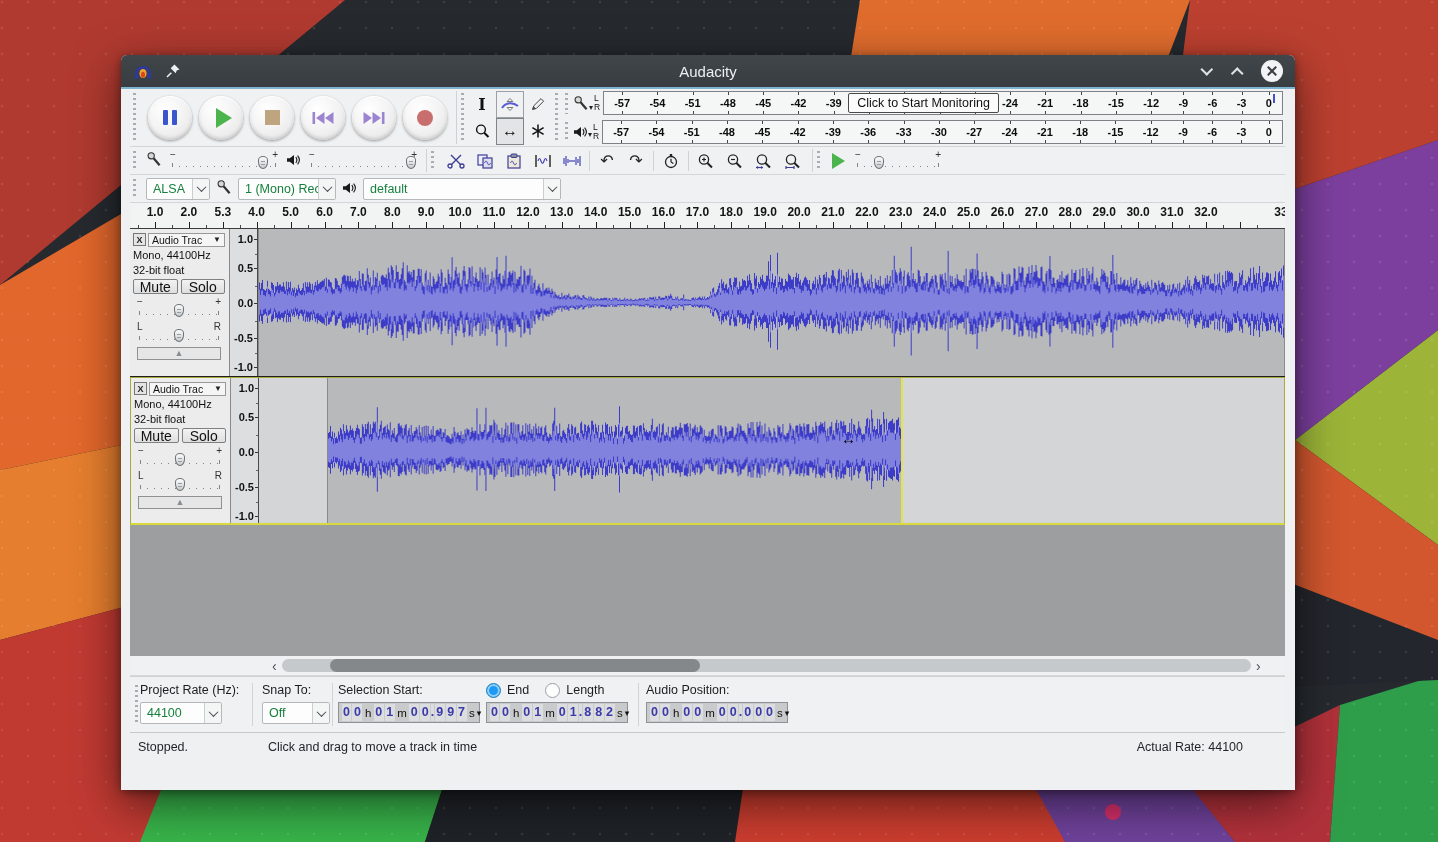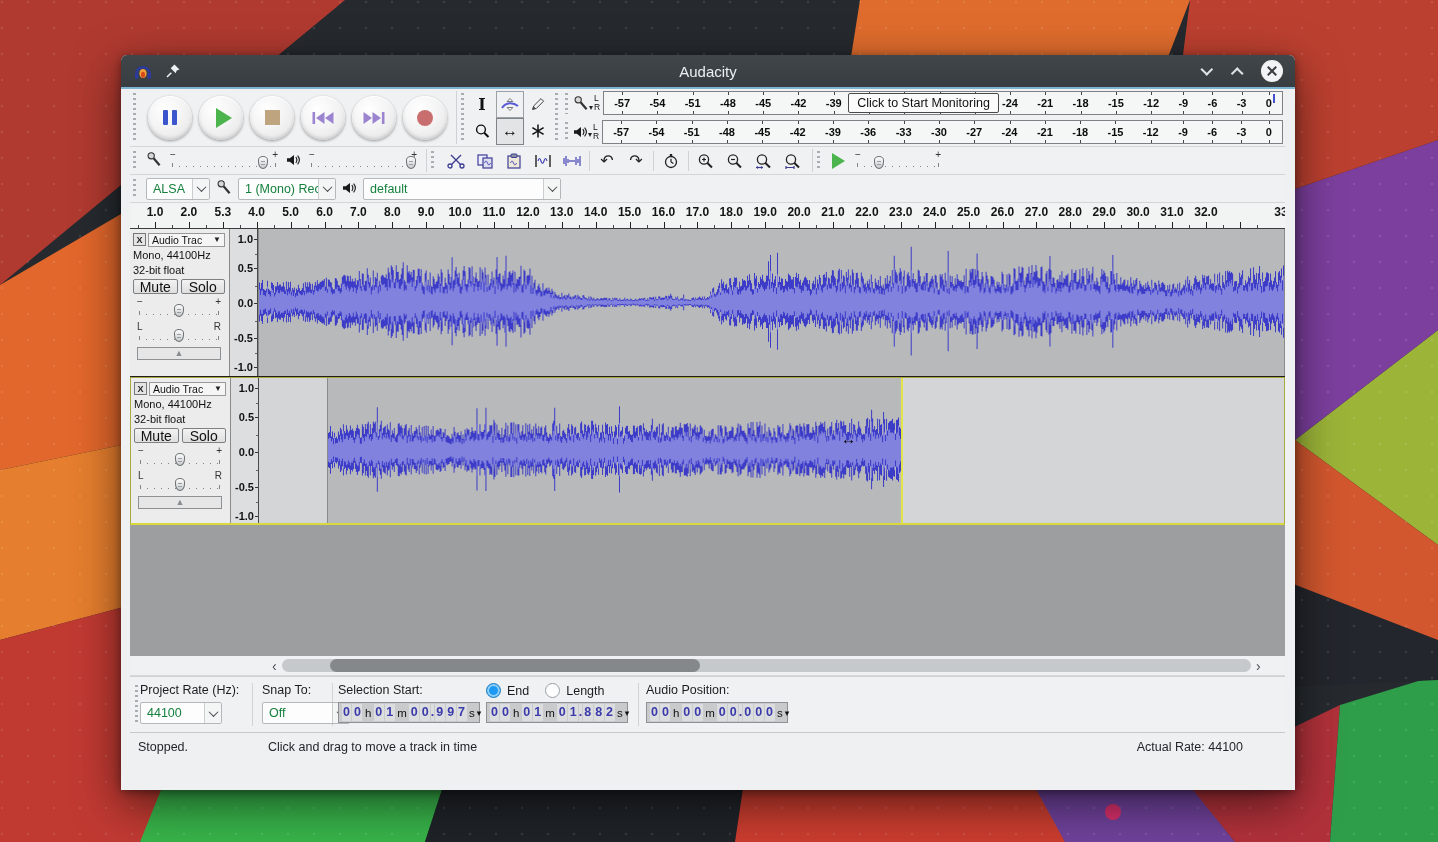--- a/index.html
+++ b/index.html
@@ -141,26 +141,26 @@
   #sc-left{left:142px;}
   #sc-right{left:1126px;}
   .sc-track{position:absolute;left:152px;right:34px;top:3px;height:13px;background:#c5c9cb;border-radius:7px;}
   .sc-thumb{position:absolute;left:200px;width:370px;top:3px;height:13px;background:#84888b;border-radius:7px;}
 
   
   #selbar{height:56px;flex:0 0 56px;background:#f0f1f2;border-top:1px solid #cfd0d1;position:relative;font-size:12.5px;color:#1b1e20;}
   .sg{position:absolute;top:6px;}
   .sg .sg-label{display:block;margin-bottom:5px;white-space:nowrap;}
   #sg-rate{left:10px;}   #sg-rate .select{width:82px;}
-  #sg-snap{left:132px;}  #sg-snap .select{width:88px;justify-content:flex-end;}
+  #sg-snap{left:132px;}  #sg-snap .select{width:68px;justify-content:flex-end;}
   #sg-selstart{left:208px;}
   #sg-radios{left:356px;}
   #sg-audiopos{left:516px;}
   .selbar-sep{position:absolute;top:6px;bottom:6px;width:1px;background:#d2d3d4;}
-  .radio-row{display:flex;align-items:center;gap:6px;height:15px;margin-bottom:4px;}
+  .radio-row{display:flex;align-items:flex-start;gap:6px;height:15px;margin-bottom:4px;}
   .radio{width:15px;height:15px;border-radius:50%;border:1px solid #9aa0a4;background:#fdfdfd;display:inline-block;}
   .radio.checked{background:#1d99f3;border:1px solid #2683c0;box-shadow:inset 0 0 0 2px #8ed0f7;}
   .radio-label{margin-right:10px;}
   .timefield{height:21px;background:#c9cacb;border:1px solid #8e9294;display:flex;align-items:center;padding:0 2px;width:142px;}
   .tdigit{background:#dcddde;color:#3a3aaa;font-weight:700;font-size:12.5px;padding:1px 1.5px;margin:0 0.5px;line-height:15px;}
   .tdot{background:#dcddde;color:#3a3aaa;font-weight:700;font-size:12.5px;padding:1px 0;line-height:15px;}
   .tunit{color:#111;font-size:11.5px;margin:0 2px;}
   .tarrow{margin-left:auto;font-size:9px;color:#111;}
 
   

